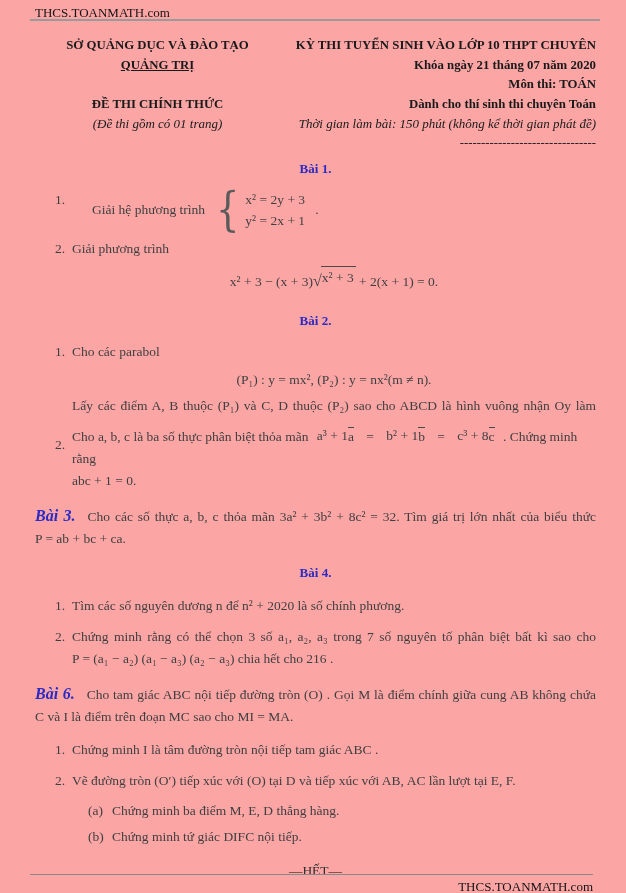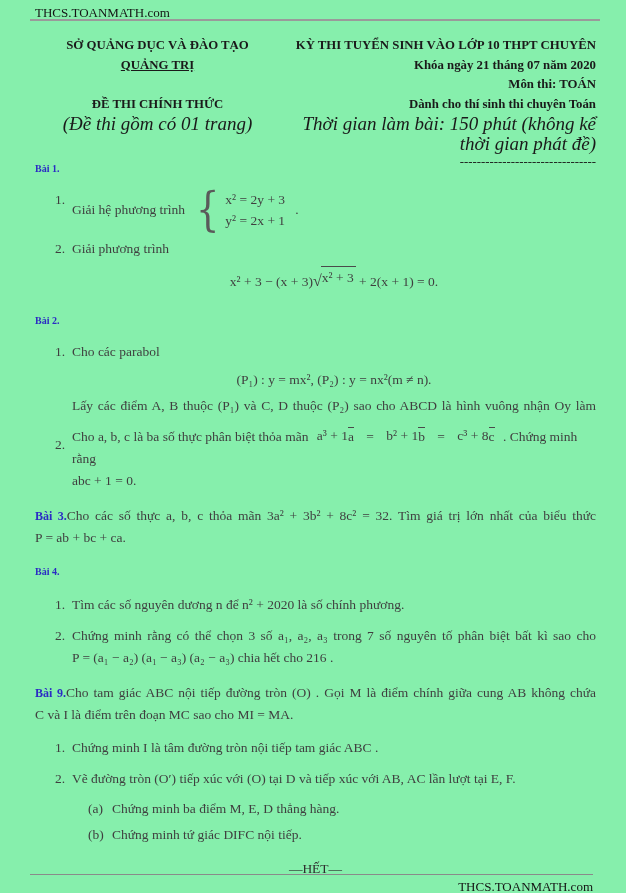--- a/index.html
+++ b/index.html
@@ -1,45 +1,45 @@
 <!DOCTYPE html>
 <html><head>
 <meta charset="utf-8">
 <style>
   html,body{margin:0;padding:0;background:#e8e8e8;}
   .page{
-    position:relative;width:626px;height:893px;background:#86efac;
+    position:relative;width:626px;height:893px;background:#fca5a5;
     font-family:"Liberation Serif","DejaVu Serif",serif;
     color:#3f3f3f;font-size:13.5px;line-height:22px;overflow:hidden;
     margin:0 auto;
   }
   
   .top-brand{position:absolute;top:2px;left:35px;font-size:13px;color:#141414;text-decoration:none;}
   .top-rule{position:absolute;top:19px;left:30px;width:570px;border-top:2px solid #9a9a9a;}
   
   .header-cols{position:absolute;top:36px;left:35px;width:561px;display:flex;}
   .hcol-left{width:245px;text-align:center;}
   .hcol-right{flex:1;text-align:right;}
   .hline{font-weight:bold;font-size:12.8px;line-height:19.5px;color:#1a1a1a;}
   .hline.u{text-decoration:underline;}
-  .hline.it{font-weight:normal;font-style:italic;font-size:19px;}
+  .hline.it{font-weight:normal;font-style:italic;font-size:13px;}
   .hgap{height:19.5px;}
   .dashes{font-size:12.8px;line-height:18px;letter-spacing:0;color:#1a1a1a;}
   
   .content{position:absolute;top:158px;left:35px;width:561px;}
-  .bai-head{color:#2b2bc4;font-weight:bold;font-size:10px;line-height:22px;}
-  .bai-inline{color:#2b2bc4;font-weight:bold;font-size:12px;margin-right:0;}
+  .bai-head{color:#2b2bc4;font-weight:bold;font-size:13px;line-height:22px;text-align:center;}
+  .bai-inline{color:#2b2bc4;font-weight:bold;font-size:16px;margin-right:12px;font-style:italic;}
   .item{display:flex;margin-left:20px;}
   .item .num{flex:none;width:17px;margin-right:0;}
   .item .ibody{flex:1;}
   .subitem{display:flex;margin-left:53px;}
   .subitem .num{flex:none;width:24px;}
   .jline{text-align:justify;text-align-last:justify;}
   
-  .sysrow{display:flex;align-items:center;}
+  .sysrow{display:flex;align-items:center;margin-left:20px;}
   .brace{font-size:46px;font-weight:300;line-height:0.85;color:#5a5a5a;margin:0 3px 0 8px;
          font-family:"DejaVu Serif",serif;transform:scaleX(.8);}
   .syscol{display:flex;flex-direction:column;line-height:21px;}
   .systail{margin-left:10px;}
   
   .disp{text-align:center;margin:6px 0 4px 0;}
   .sqrt{display:inline-flex;align-items:stretch;}
   .sqrt-sign{line-height:1;align-self:flex-end;font-size:16px;}
   .radicand{border-top:1.3px solid #4a4a4a;padding:0 2px 0 1px;margin-left:-1px;}
   
@@ -162,21 +162,21 @@
 
     <div class="item" style="margin-top:9px;">
       <span class="num">2.</span>
       <div class="ibody">
         <div class="jline">Chứng minh rằng có thể chọn 3 số a₁, a₂, a₃ trong 7 số nguyên tố phân biệt bất kì sao cho</div>
         <div>P = (a₁ − a₂) (a₁ − a₃) (a₂ − a₃) chia hết cho 216 .</div>
       </div>
     </div>
 
     <div style="margin-top:13px;">
-      <div class="jline"><span class="bai-inline">Bài 9.</span><span>Cho tam giác ABC nội tiếp đường tròn (O) . Gọi M là điểm chính giữa cung AB không chứa</span></div>
+      <div class="jline"><span class="bai-inline">Bài 6.</span><span>Cho tam giác ABC nội tiếp đường tròn (O) . Gọi M là điểm chính giữa cung AB không chứa</span></div>
       <div>C và I là điểm trên đoạn MC sao cho MI = MA.</div>
     </div>
 
     <div class="item" style="margin-top:11px;">
       <span class="num">1.</span>
       <div class="ibody">Chứng minh I là tâm đường tròn nội tiếp tam giác ABC .</div>
     </div>
 
     <div class="item" style="margin-top:9px;">
       <span class="num">2.</span>

